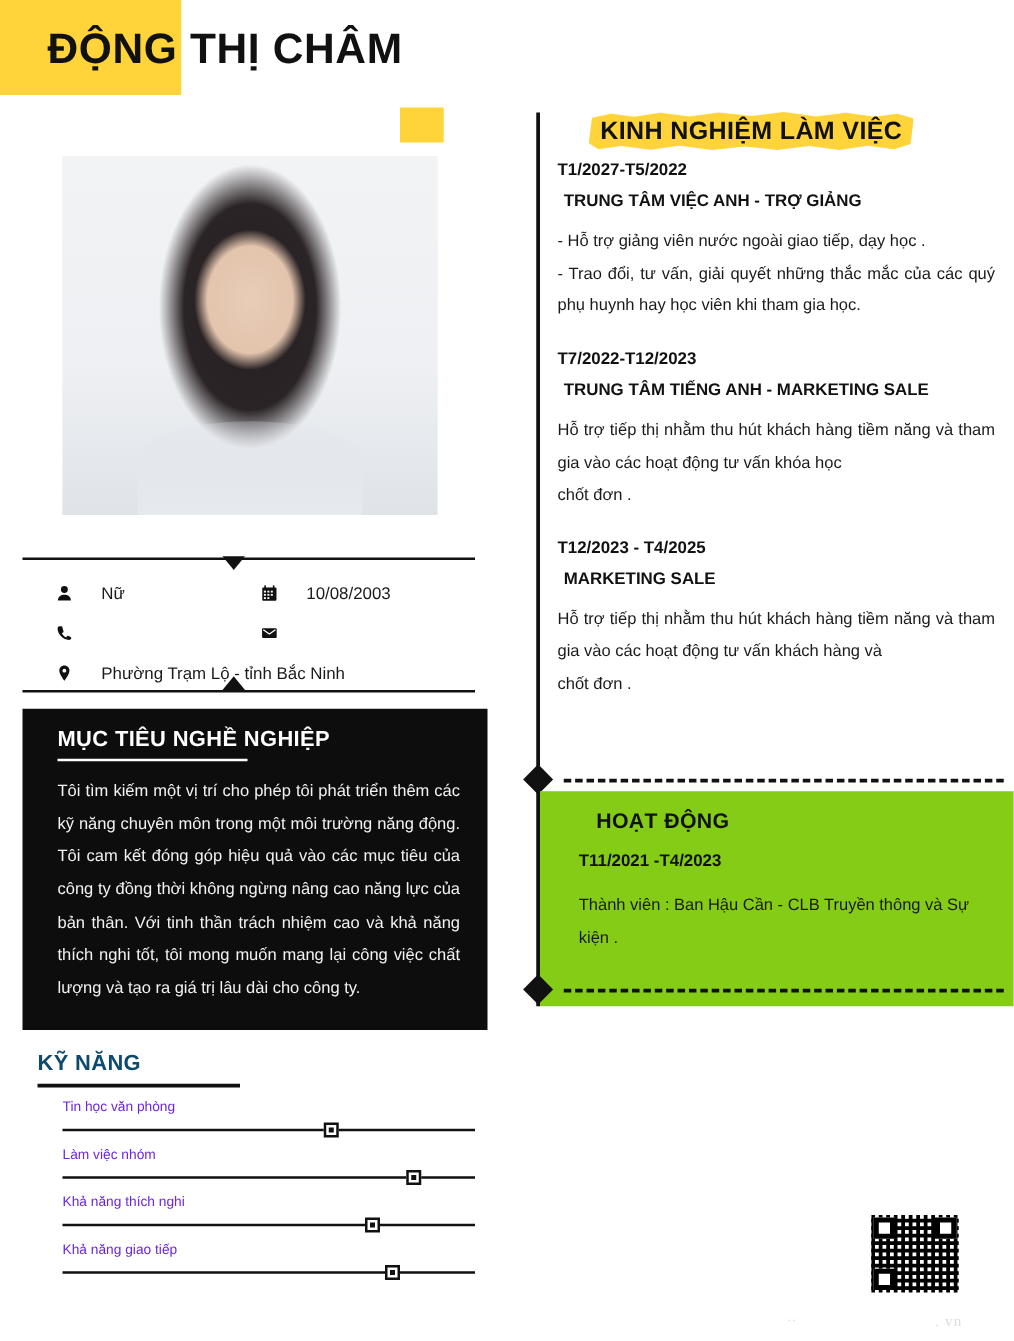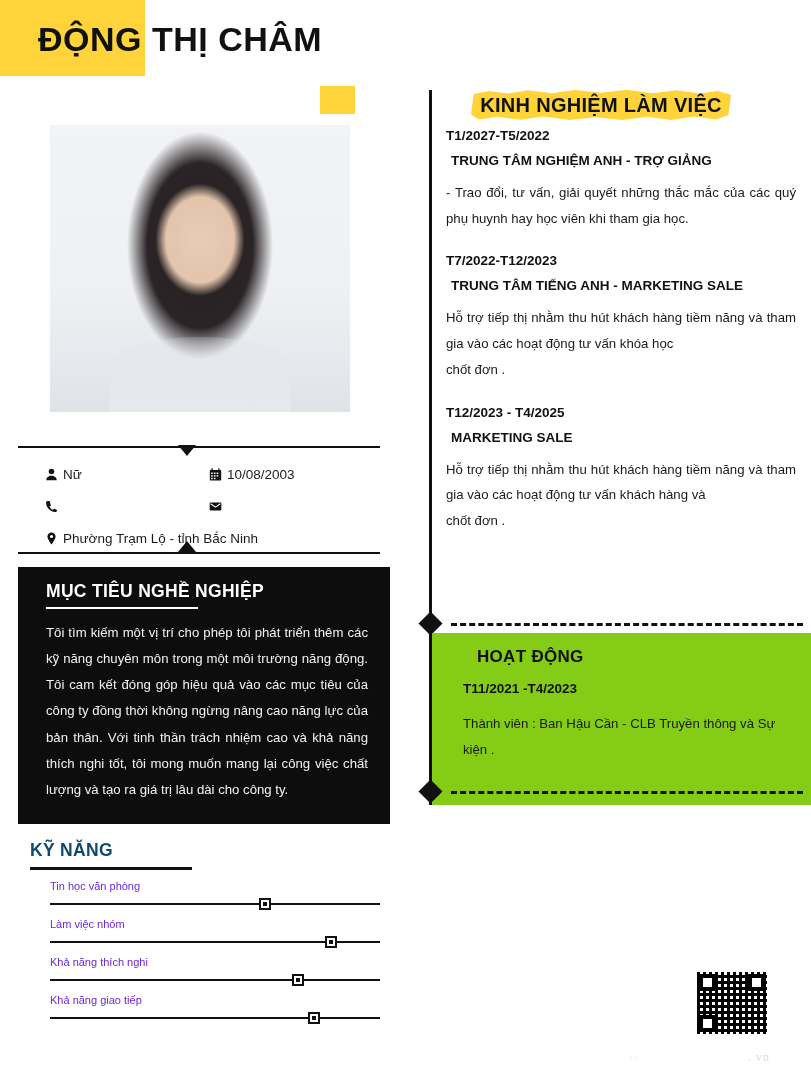--- a/index.html
+++ b/index.html
@@ -95,21 +95,21 @@
     width: 340px;
   }
   .contact-row {
     display: flex;
     align-items: center;
     height: 32px;
   }
   .contact-cell {
     display: flex;
     align-items: center;
-    gap: 4px;
+    gap: 22px;
   }
   .contact-cell.c1 { width: 164px; }
   .contact-cell.c2 { width: 176px; }
   .contact-cell.full { width: 340px; }
   .c-icon {
     width: 15px;
     display: flex;
     justify-content: center;
     color: #111111;
     font-size: 13px;
@@ -494,22 +494,23 @@
 
     <div class="exp-head-wrap">
       <div class="exp-head-bg"></div>
       <div class="exp-head-text">KINH NGHIỆM LÀM VIỆC</div>
     </div>
 
     <div class="exp-list">
 
       <div class="job">
         <div class="job-date">T1/2027-T5/2022</div>
-        <div class="job-title">TRUNG TÂM NGHIỆM ANH - TRỢ GIẢNG</div>
+        <div class="job-title">TRUNG TÂM VIỆC ANH - TRỢ GIẢNG</div>
         <div class="job-desc">
+          <div>- Hỗ trợ giảng viên nước ngoài giao tiếp, dạy học .</div>
           <div>- Trao đổi, tư vấn, giải quyết những thắc mắc của các quý phụ huynh hay học viên khi tham gia học.</div>
         </div>
       </div>
 
       <div class="job">
         <div class="job-date">T7/2022-T12/2023</div>
         <div class="job-title">TRUNG TÂM TIẾNG ANH - MARKETING SALE</div>
         <div class="job-desc">
           <div>Hỗ trợ tiếp thị nhằm thu hút khách hàng tiềm năng và tham gia vào các hoạt động tư vấn khóa học</div>
           <div>chốt đơn .</div>

